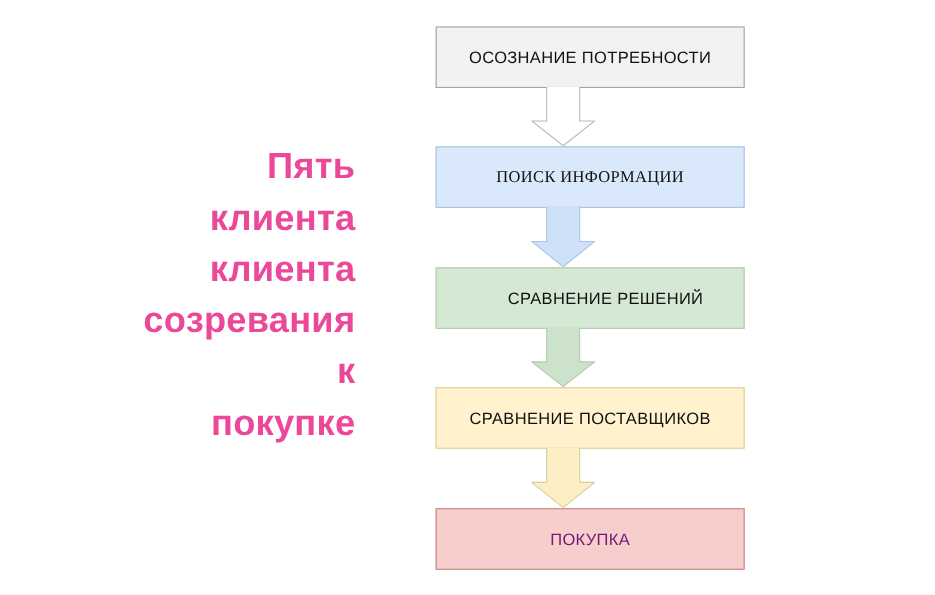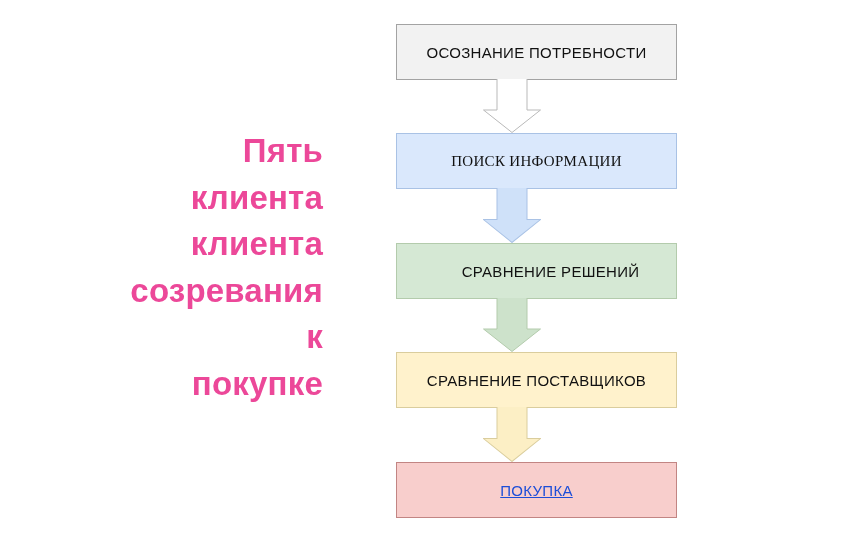--- a/index.html
+++ b/index.html
@@ -95,17 +95,17 @@
   </svg>
 
   <div class="step s4" style="background: rgb(255, 242, 204); border-color: rgb(218, 205, 157); color: rgb(17, 17, 17);">
     <span>СРАВНЕНИЕ ПОСТАВЩИКОВ</span>
   </div>
 
   <svg class="arrow a4" viewBox="0 0 58 54" preserveAspectRatio="none" xmlns="http://www.w3.org/2000/svg">
     <path d="M14,0 L14,31 L0.5,31 L29,53.5 L57.5,31 L44,31 L44,0" stroke-width="1" stroke-linejoin="miter" fill="#fcefc5" stroke="#dacd9d"></path>
   </svg>
 
-  <div class="step s5" style="background: rgb(248, 206, 204); border-color: rgb(194, 133, 131); color: #1d4ed8; text-decoration: underline;">
+  <div class="step s5" style="background: rgb(248, 206, 204); border-color: rgb(194, 133, 131); color: #701a75;">
     <span>ПОКУПКА</span>
   </div>
 
 </div>
 
 </body></html>

